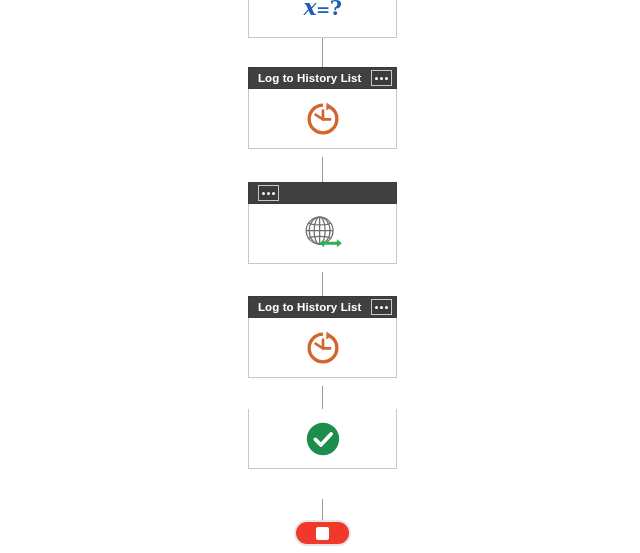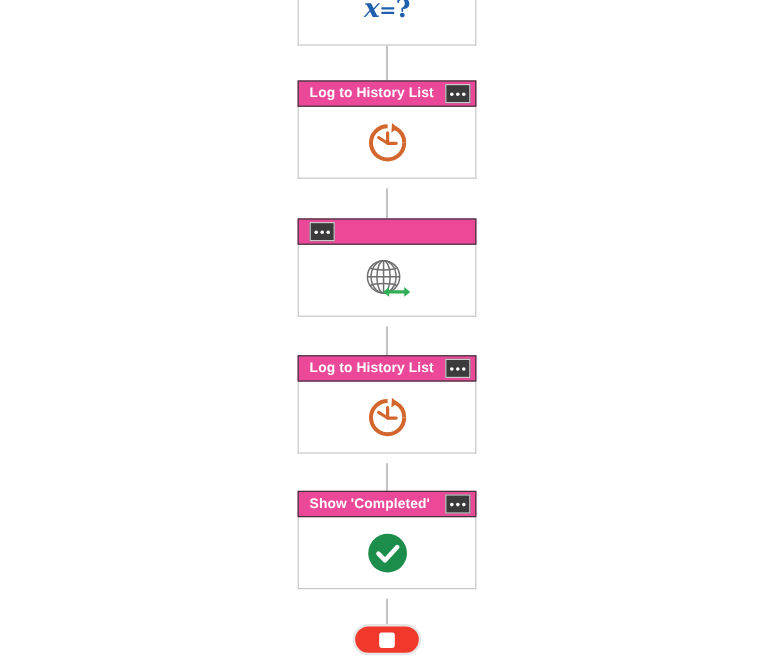--- a/index.html
+++ b/index.html
@@ -36,21 +36,21 @@
   
   .node {
     position: absolute;
     left: 248px;
     width: 149px;
     box-sizing: border-box;
   }
 
   .node-header {
     height: 22px;
-    background: #ec4899;
+    background: #404040;
     border: 1px solid #3a3a3a;
     box-sizing: border-box;
     display: flex;
     align-items: center;
     padding: 0 4px 0 9px;
     position: relative;
   }
 
   .node-title {
     color: #ffffff;
@@ -244,28 +244,20 @@
           <path d="M24 13.5 L24 24.5 L33 24.5" fill="none" stroke="#d2662c" stroke-width="3.4" stroke-linecap="round" stroke-linejoin="round"></path>
           <path d="M24 24.5 L14.5 18.5" fill="none" stroke="#d2662c" stroke-width="3.2" stroke-linecap="round"></path>
         </svg>
       </span>
     </div>
   </div>
 
   <div class="connector" style="top:386px; height:24px;"></div>
 
   <div class="node" style="top:409px;">
-    <div class="node-header">
-      <span class="node-title">Show 'Completed'</span>
-      <span class="node-menu">
-        <span class="dot"></span>
-        <span class="dot"></span>
-        <span class="dot"></span>
-      </span>
-    </div>
     <div class="node-body">
       <span class="icon-wrap">
         <svg width="34" height="34" viewBox="0 0 40 40" aria-hidden="true">
           <circle cx="20" cy="20" r="19" fill="#1c8d4a"></circle>
           <path d="M11 20.5 L17.5 27 L29.5 14" fill="none" stroke="#ffffff" stroke-width="4.4" stroke-linecap="round" stroke-linejoin="round"></path>
         </svg>
       </span>
     </div>
   </div>
 

